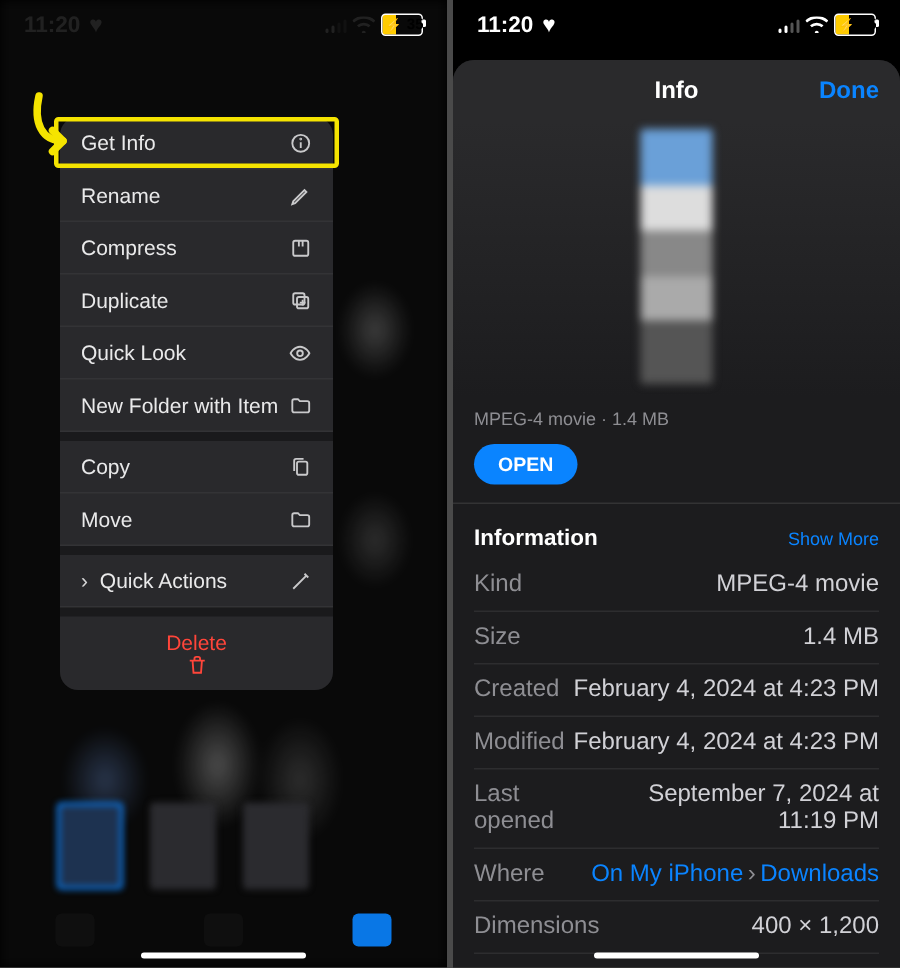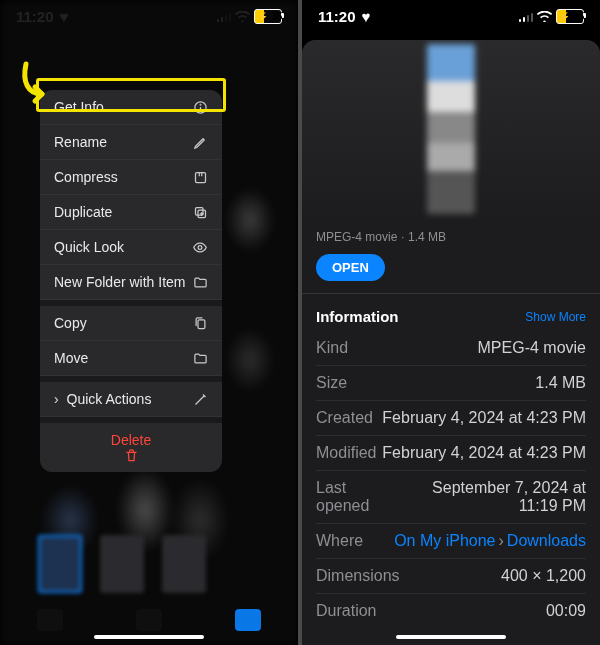--- a/index.html
+++ b/index.html
@@ -65,21 +65,21 @@
     opacity:.9;
   }
   .left-screen .blur-bg::after{
     content:"";
     position:absolute; left:16px; bottom:40px;
     width:210px; height:8px; background:rgba(0,0,0,0);
   }
   
   .ctx {
     position:absolute;
-    left:40px; top:90px;
+    left:40px; top:78px;
     width:182px;
     background: rgba(45,45,48,.92);
     border-radius:12px;
     overflow:hidden;
     backdrop-filter: blur(20px);
   }
   .ctx .row {
     display:flex; justify-content:space-between; align-items:center;
     padding:9px 14px;
     color:#e9e9ea;
@@ -340,20 +340,24 @@
           </svg>
       </span>
       <span class="battery">
           <span class="bolt">⚡</span>
           <span>35</span>
         </span>
     </div>
   </div>
 
   <div class="sheet">
+    <div class="sheet-header">
+      <span class="title">Info</span>
+      <span class="done">Done</span>
+    </div>
 
     <div class="preview">
       <div class="img"></div>
     </div>
 
     <div class="meta">
       <div class="sub">MPEG-4 movie · 1.4 MB</div>
       <div class="open-btn">OPEN</div>
     </div>
 

